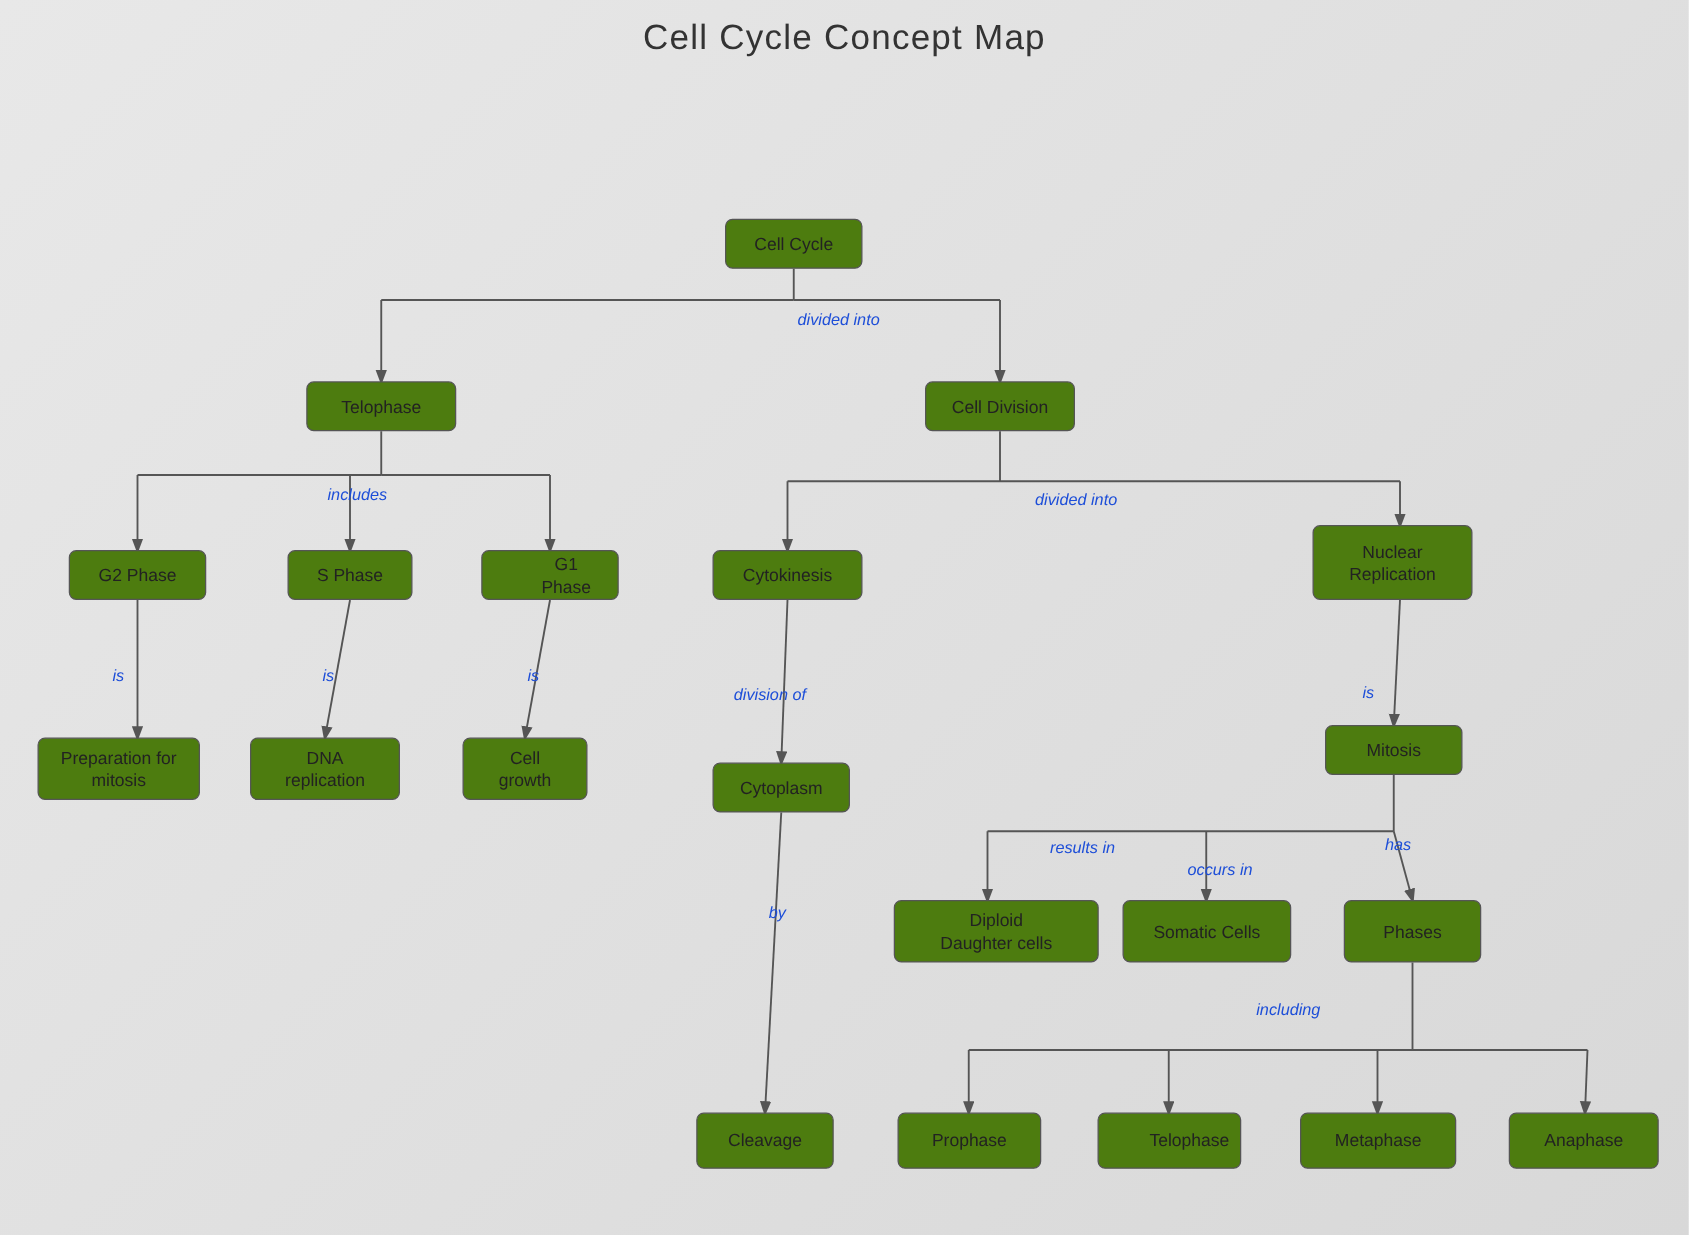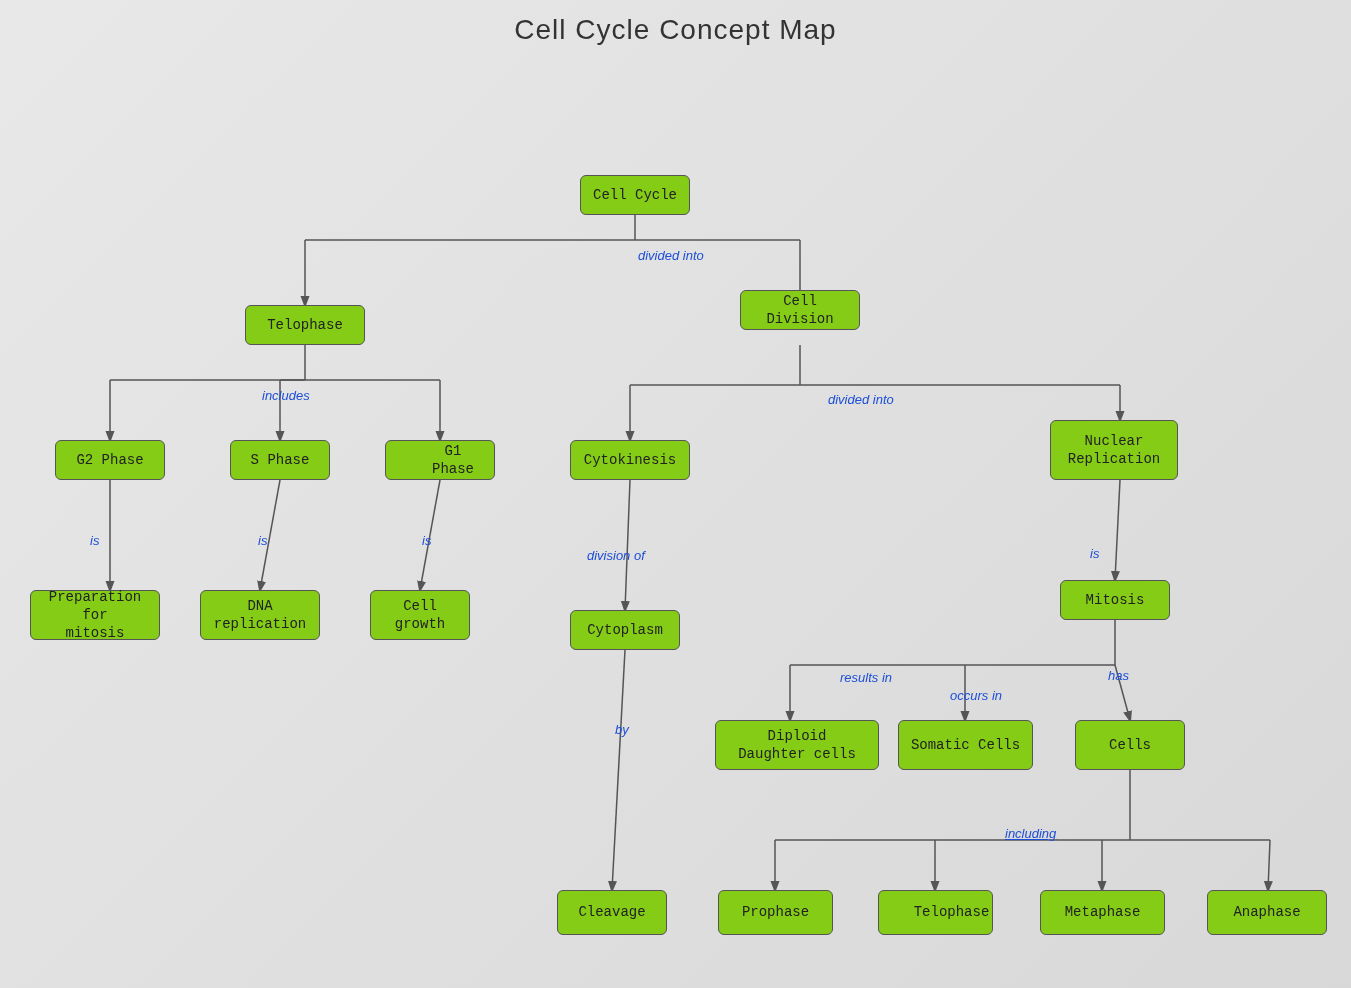--- a/index.html
+++ b/index.html
@@ -16,30 +16,29 @@
       font-size: 28px;
       font-weight: 400;
       color: #333;
       padding-top: 14px;
       letter-spacing: 1px;
     }
     .node {
       position: absolute;
       border: 1.5px solid #555;
       border-radius: 6px;
-      background: #84cc16;
+      background: #4d7c0f;
       display: flex;
       align-items: center;
       justify-content: center;
       text-align: center;
       font-size: 14px;
       color: #222;
       padding: 6px 10px;
       line-height: 1.3;
-      font-family: Liberation Mono, monospace;
     }
     .connector-label {
       position: absolute;
       font-size: 13px;
       color: #1d4ed8;
       font-style: italic;
     }
     svg.lines {
       position: absolute;
       top: 0; left: 0;
@@ -113,21 +112,21 @@
   <line x1="935" y1="840" x2="935" y2="890" marker-end="url(#arrow)"></line>
   <line x1="1102" y1="840" x2="1102" y2="890" marker-end="url(#arrow)"></line>
   <line x1="1270" y1="840" x2="1268" y2="890" marker-end="url(#arrow)"></line>
 
 </svg>
 
 <div class="node" style="left:580px;top:175px;width:110px;height:40px;">Cell Cycle</div>
 
 <div class="node" style="left:245px;top:305px;width:120px;height:40px;">Telophase</div>
 
-<div class="node" style="left:740px;top:290px;width:120px;height:40px;">Cell Division</div>
+<div class="node" style="left:740px;top:305px;width:120px;height:40px;">Cell Division</div>
 
 <div class="node" style="left:55px;top:440px;width:110px;height:40px;">G2 Phase</div>
 
 <div class="node" style="left:230px;top:440px;width:100px;height:40px;">S Phase</div>
 
 <div class="node" style="left:385px;top:440px;width:110px;height:40px;padding-left:36px;">G1 Phase</div>
 
 <div class="node" style="left:570px;top:440px;width:120px;height:40px;">Cytokinesis</div>
 
 <div class="node" style="left:1050px;top:420px;width:128px;height:60px;white-space:pre-line;">Nuclear
@@ -144,21 +143,21 @@
 
 <div class="node" style="left:570px;top:610px;width:110px;height:40px;">Cytoplasm</div>
 
 <div class="node" style="left:1060px;top:580px;width:110px;height:40px;">Mitosis</div>
 
 <div class="node" style="left:715px;top:720px;width:164px;height:50px;white-space:pre-line;">Diploid
 Daughter cells</div>
 
 <div class="node" style="left:898px;top:720px;width:135px;height:50px;">Somatic Cells</div>
 
-<div class="node" style="left:1075px;top:720px;width:110px;height:50px;">Cells</div>
+<div class="node" style="left:1075px;top:720px;width:110px;height:50px;">Phases</div>
 
 <div class="node" style="left:557px;top:890px;width:110px;height:45px;">Cleavage</div>
 
 <div class="node" style="left:718px;top:890px;width:115px;height:45px;">Prophase</div>
 
 <div class="node" style="left:878px;top:890px;width:115px;height:45px;padding-left:42px;">Telophase</div>
 
 <div class="node" style="left:1040px;top:890px;width:125px;height:45px;">Metaphase</div>
 
 <div class="node" style="left:1207px;top:890px;width:120px;height:45px;">Anaphase</div>
@@ -180,13 +179,13 @@
 <div class="connector-label" style="left:1090px;top:546px;">is</div>
 
 <div class="connector-label" style="left:615px;top:722px;">by</div>
 
 <div class="connector-label" style="left:840px;top:670px;">results in</div>
 
 <div class="connector-label" style="left:950px;top:688px;">occurs in</div>
 
 <div class="connector-label" style="left:1108px;top:668px;">has</div>
 
-<div class="connector-label" style="left:1005px;top:826px;text-decoration:underline;">including</div>
+<div class="connector-label" style="left:1005px;top:800px;">including</div>
 
 </body></html>

